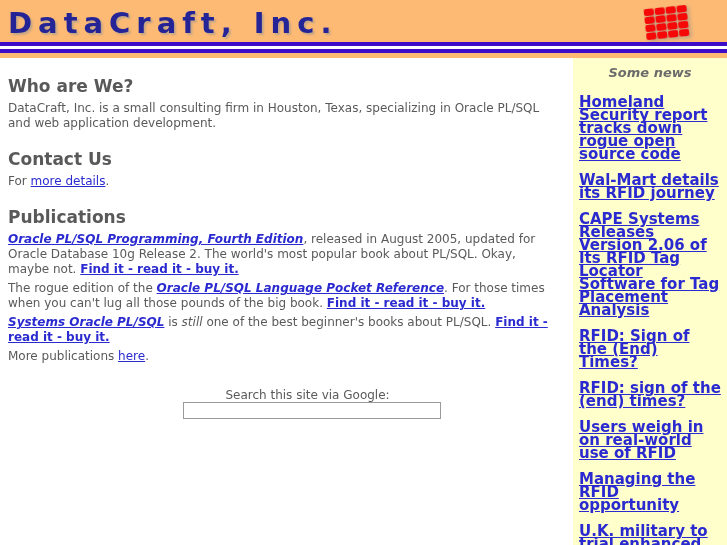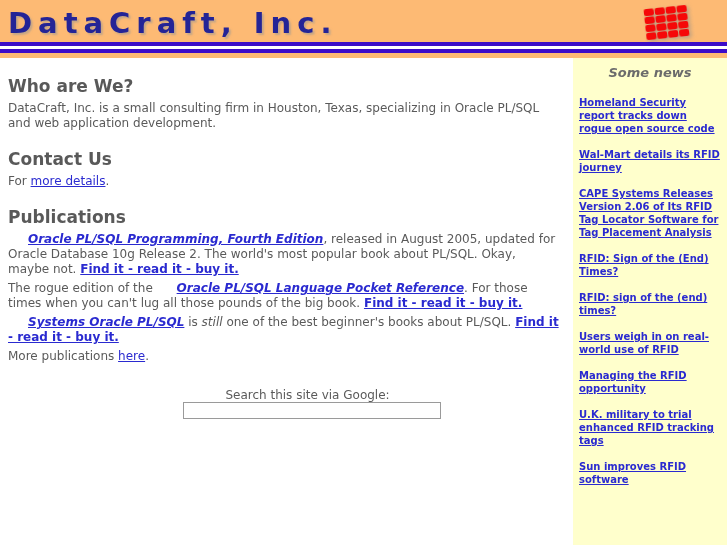--- a/index.html
+++ b/index.html
@@ -114,21 +114,20 @@
   .para-block {
     margin-bottom: 14px;
   }
   #main a {
     color: #2a2ad0;
     text-decoration: underline;
   }
   .book-title {
     font-style: italic;
     font-weight: bold;
-    margin-left: 20px;
   }
   .buy-link {
     font-weight: bold;
   }
   em.still {
     font-style: italic;
   }
 
   
   #search-row {
@@ -161,21 +160,21 @@
     font-style: italic;
     font-weight: bold;
     font-size: 13px;
     color: #6b6b6b;
     margin: 7px 0 16px 0;
   }
   .news-item {
     display: block;
     color: #2a2ad0;
     text-decoration: underline;
-    font-size: 10px;
+    font-size: 15px;
     line-height: 13px;
     margin-bottom: 13px;
     font-weight: bold;
   }
 </style>
 </head>
 <body>
 
 <div id="header">
   <div id="site-title">DataCraft, Inc.</div>

